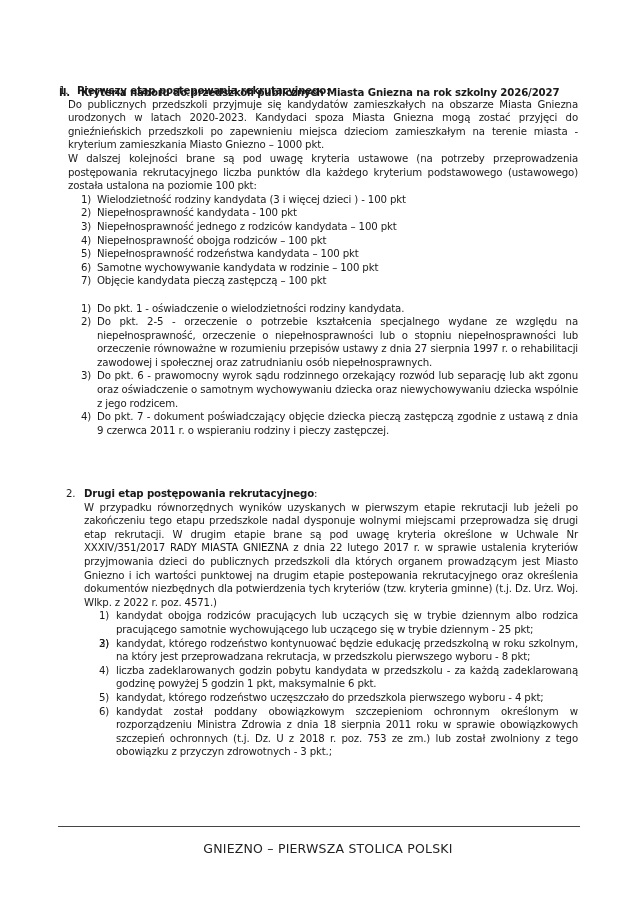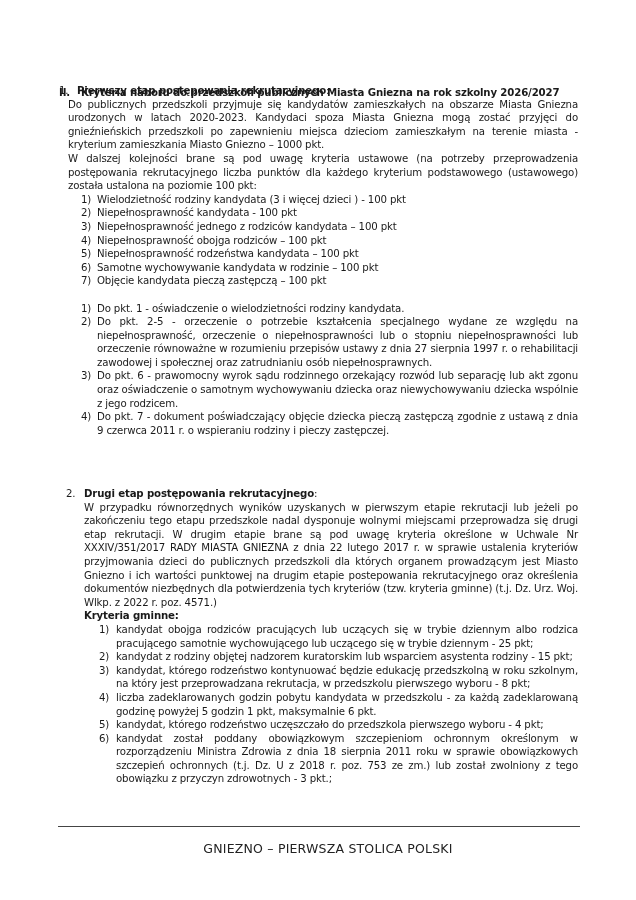--- a/index.html
+++ b/index.html
@@ -61,24 +61,23 @@
       <li><span class="n">3)</span><span>Do pkt. 6 - prawomocny wyrok sądu rodzinnego orzekający rozwód lub separację lub akt zgonu oraz oświadczenie o samotnym wychowywaniu dziecka oraz niewychowywaniu dziecka wspólnie z jego rodzicem.</span></li>
       <li><span class="n">4)</span><span>Do pkt. 7 - dokument poświadczający objęcie dziecka pieczą zastępczą zgodnie z ustawą z dnia 9 czerwca 2011 r. o wspieraniu rodziny i pieczy zastępczej.</span></li>
     </ol>
   </div>
 
   <div class="sec2 txt">
     <div class="sec-head">
       <span class="num">2.</span><span class="b">Drugi etap postępowania rekrutacyjnego</span><span>:</span>
     </div>
     <div class="para just">W przypadku równorzędnych wyników uzyskanych w pierwszym etapie rekrutacji lub jeżeli po zakończeniu tego etapu przedszkole nadal dysponuje wolnymi miejscami przeprowadza się drugi etap rekrutacji. W drugim etapie brane są pod uwagę kryteria określone w Uchwale Nr  XXXIV/351/2017 RADY MIASTA GNIEZNA z dnia 22 lutego 2017 r. w sprawie ustalenia kryteriów przyjmowania dzieci do publicznych przedszkoli dla których organem prowadzącym jest Miasto Gniezno i ich wartości punktowej na drugim etapie postepowania rekrutacyjnego oraz określenia dokumentów niezbędnych dla potwierdzenia tych kryteriów (tzw. kryteria gminne) (t.j. Dz. Urz. Woj. Wlkp. z 2022 r. poz. 4571.)</div>
-    <div class="para b">Kryteria gminne:</div>
     <ol class="items just">
       <li><span class="n">1)</span><span>kandydat obojga rodziców pracujących lub uczących się w trybie dziennym albo rodzica pracującego samotnie wychowującego lub uczącego się w trybie dziennym - 25 pkt;</span></li>
-      <li><span class="n">2)</span><span>kandydat z rodziny objętej nadzorem kuratorskim lub wsparciem asystenta rodziny - 15 pkt;</span></li>
+      <li><span class="n">2)</span></li>
       <li><span class="n">3)</span><span>kandydat, którego rodzeństwo kontynuować będzie edukację przedszkolną w roku szkolnym, na który jest przeprowadzana rekrutacja, w przedszkolu pierwszego wyboru - 8 pkt;</span></li>
       <li><span class="n">4)</span><span>liczba zadeklarowanych godzin pobytu kandydata w przedszkolu - za każdą zadeklarowaną godzinę powyżej 5 godzin 1 pkt, maksymalnie 6 pkt.</span></li>
       <li><span class="n">5)</span><span>kandydat, którego rodzeństwo uczęszczało do przedszkola pierwszego wyboru - 4 pkt;</span></li>
       <li><span class="n">6)</span><span>kandydat został poddany obowiązkowym szczepieniom ochronnym określonym w rozporządzeniu Ministra Zdrowia z dnia 18 sierpnia 2011 roku w sprawie obowiązkowych szczepień ochronnych (t.j. Dz. U z 2018 r. poz. 753 ze zm.) lub został zwolniony z tego obowiązku z przyczyn zdrowotnych - 3 pkt.;</span></li>
     </ol>
   </div>
 
   <div class="footer-line"></div>
   <div class="footer-text">GNIEZNO – PIERWSZA STOLICA POLSKI</div>
 

